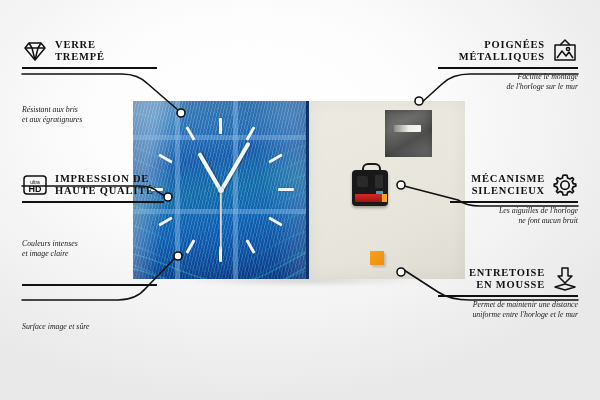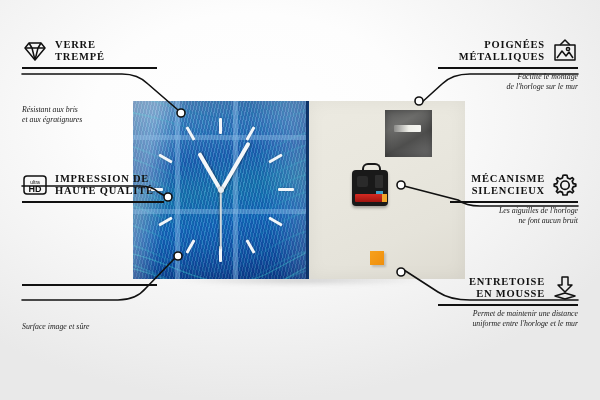--- a/index.html
+++ b/index.html
@@ -207,20 +207,22 @@
         <svg viewBox="0 0 26 26">
           <rect x="2" y="4" width="22" height="18" rx="3" fill="none" stroke="#111" stroke-width="1.5"></rect>
           <text x="13" y="12" font-family="Liberation Sans, sans-serif" font-size="5" text-anchor="middle" fill="#111">ultra</text>
           <text x="13" y="20" font-family="Liberation Sans, sans-serif" font-size="9" font-weight="bold" text-anchor="middle" fill="#111">HD</text>
         </svg>
       </span>
       <span class="ttl">IMPRESSION DE
 HAUTE QUALITÉ</span>
     </div>
     <div class="rule" style="width:142px;"></div>
+    <div class="sub">Couleurs intenses
+et image claire</div>
   </div>
 
   <div class="callout left" style="left:22px;top:281px;width:140px;">
     <div class="rule" style="width:135px;"></div>
     <div class="sub">Surface image et sûre</div>
   </div>
 
   <div class="callout right" style="left:438px;top:38px;width:140px;">
     <div class="head">
       <span class="ttl">POIGNÉES
@@ -252,21 +254,21 @@
           <circle cx="13" cy="13.2" r="4.2"></circle>
         </g>
           </svg>
       </span>
     </div>
     <div class="rule" style="width:128px;margin-left:auto;"></div>
     <div class="sub">Les aiguilles de l'horloge
 ne font aucun bruit</div>
   </div>
 
-  <div class="callout right" style="left:438px;top:275px;width:140px;">
+  <div class="callout right" style="left:438px;top:266px;width:140px;">
     <div class="head">
       <span class="ttl">ENTRETOISE
 EN MOUSSE</span>
       <span class="ico">
         <svg viewBox="0 0 26 26">
             <g fill="none" stroke="#111" stroke-width="1.5" stroke-linejoin="round">
           <path d="M10,2 L16,2 L16,10 L20,10 L13,17 L6,10 L10,10 Z"></path>
           <path d="M13,18 L23,21 L13,24 L3,21 Z"></path>
         </g>
           </svg>

